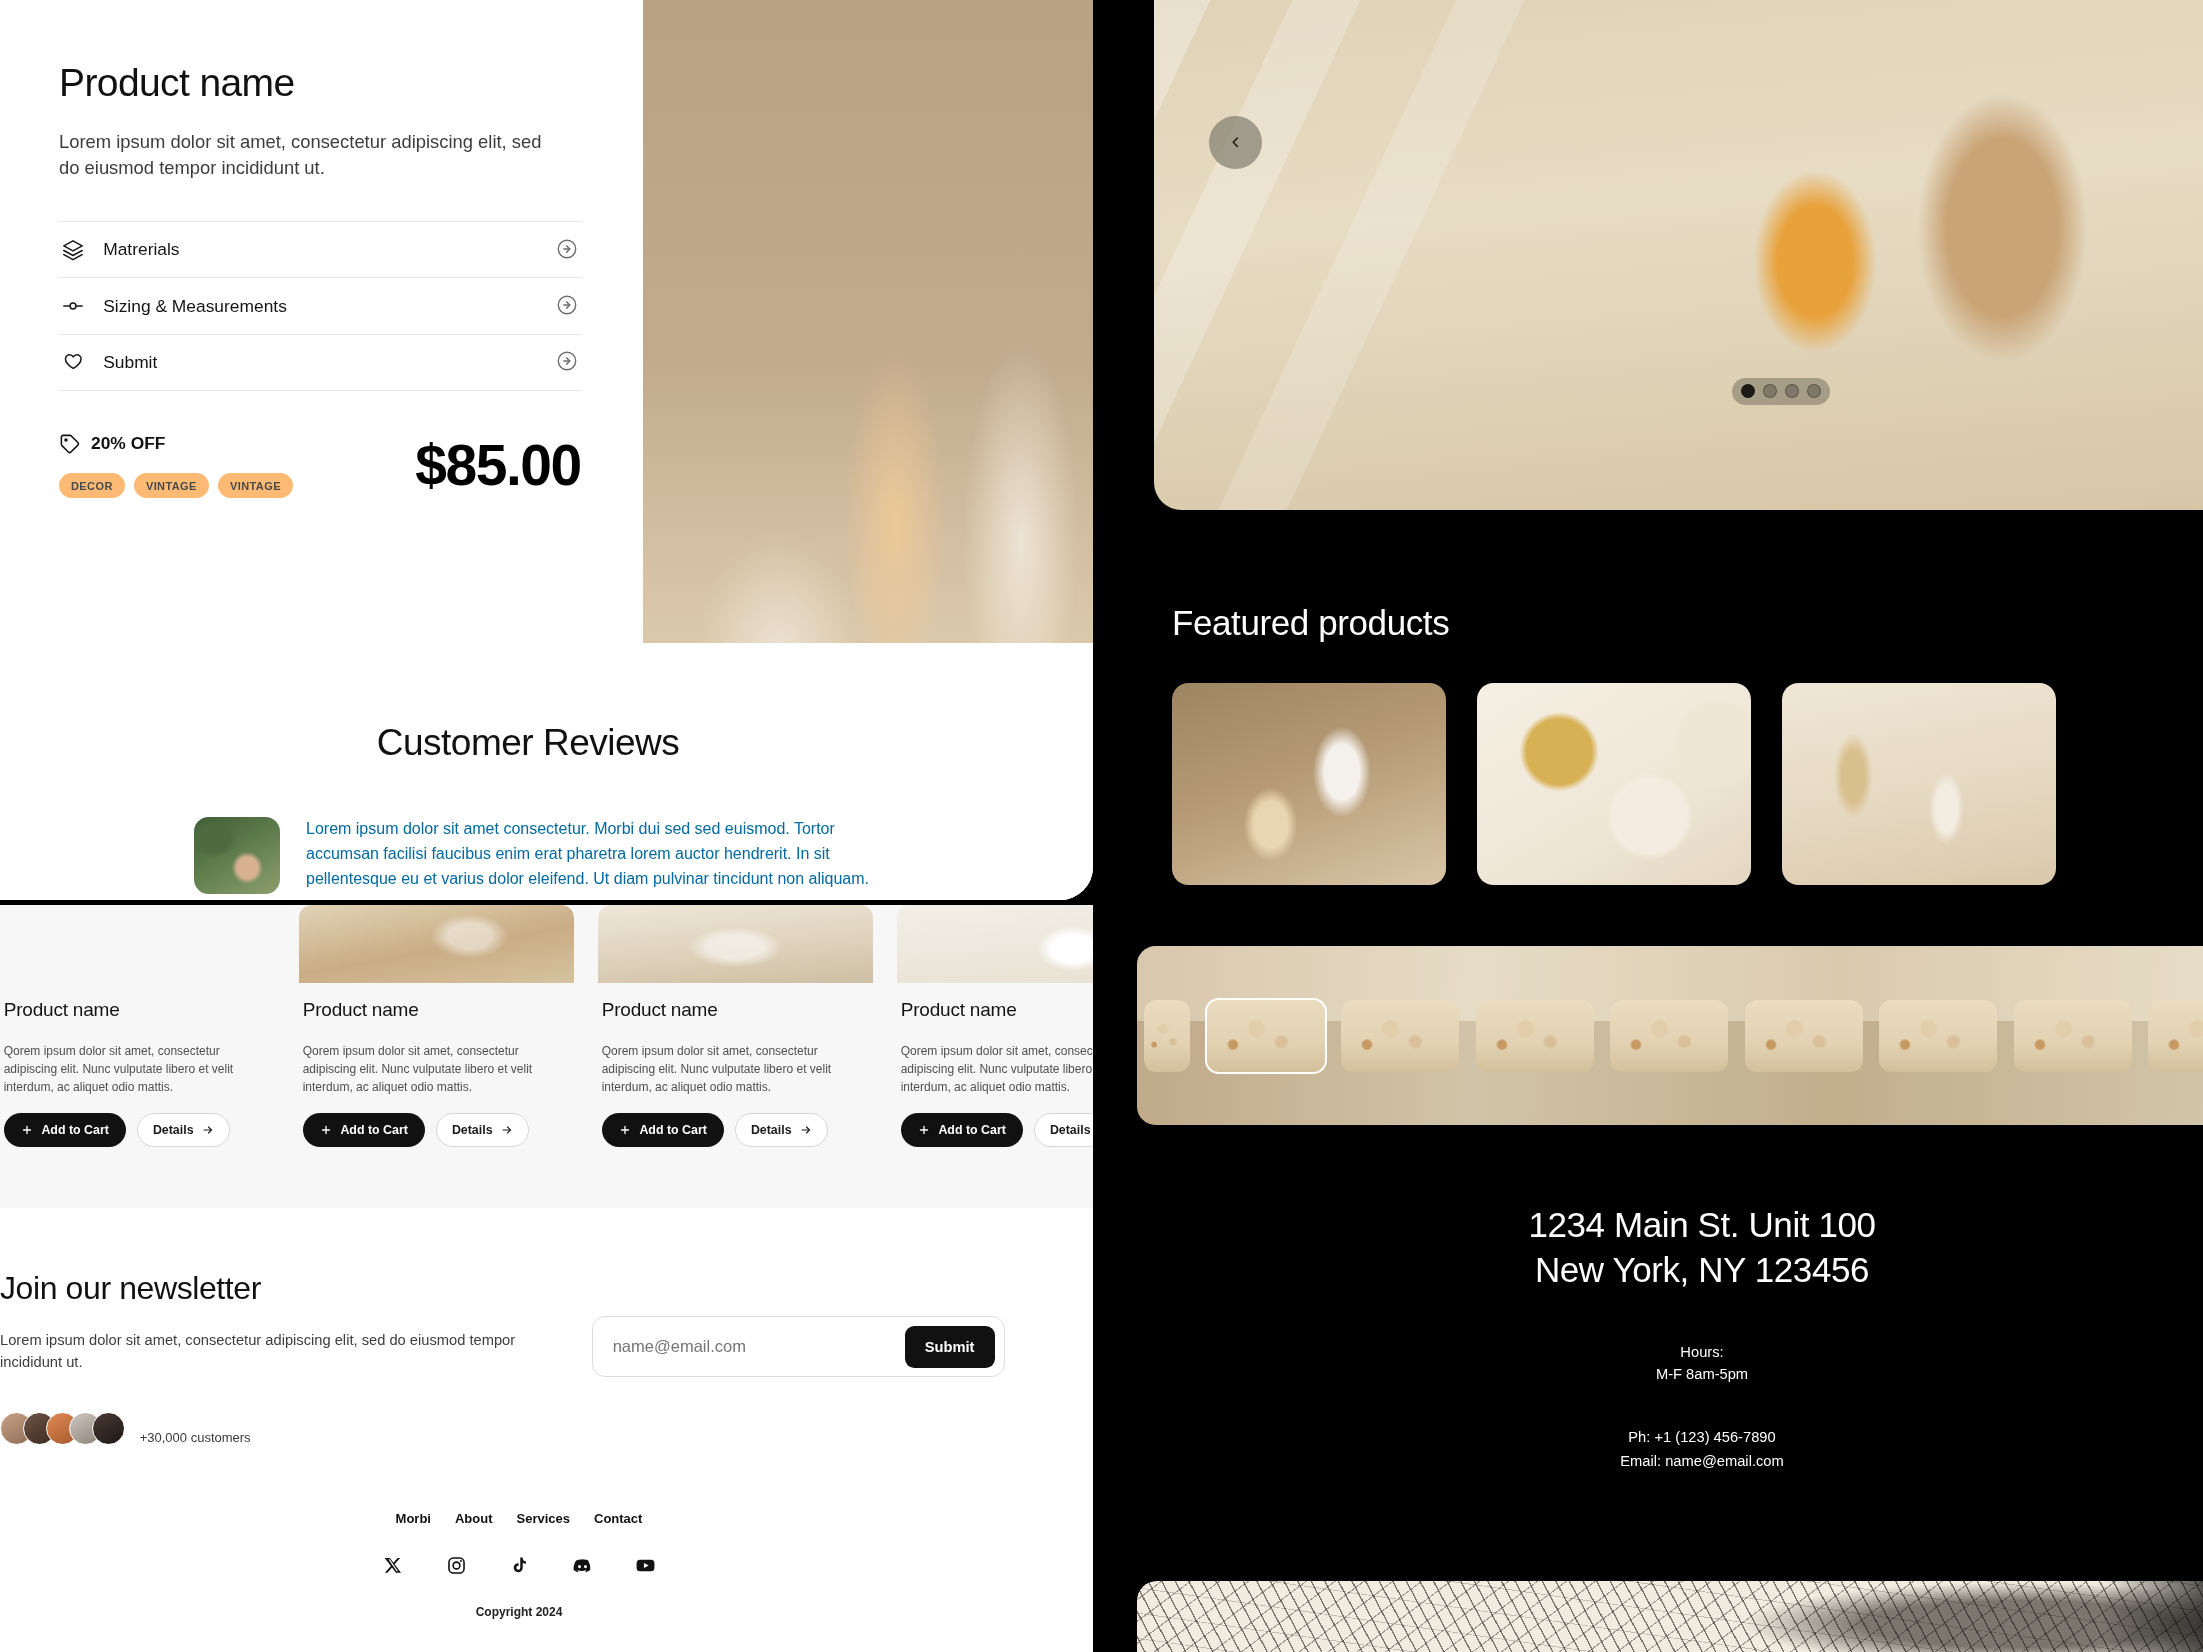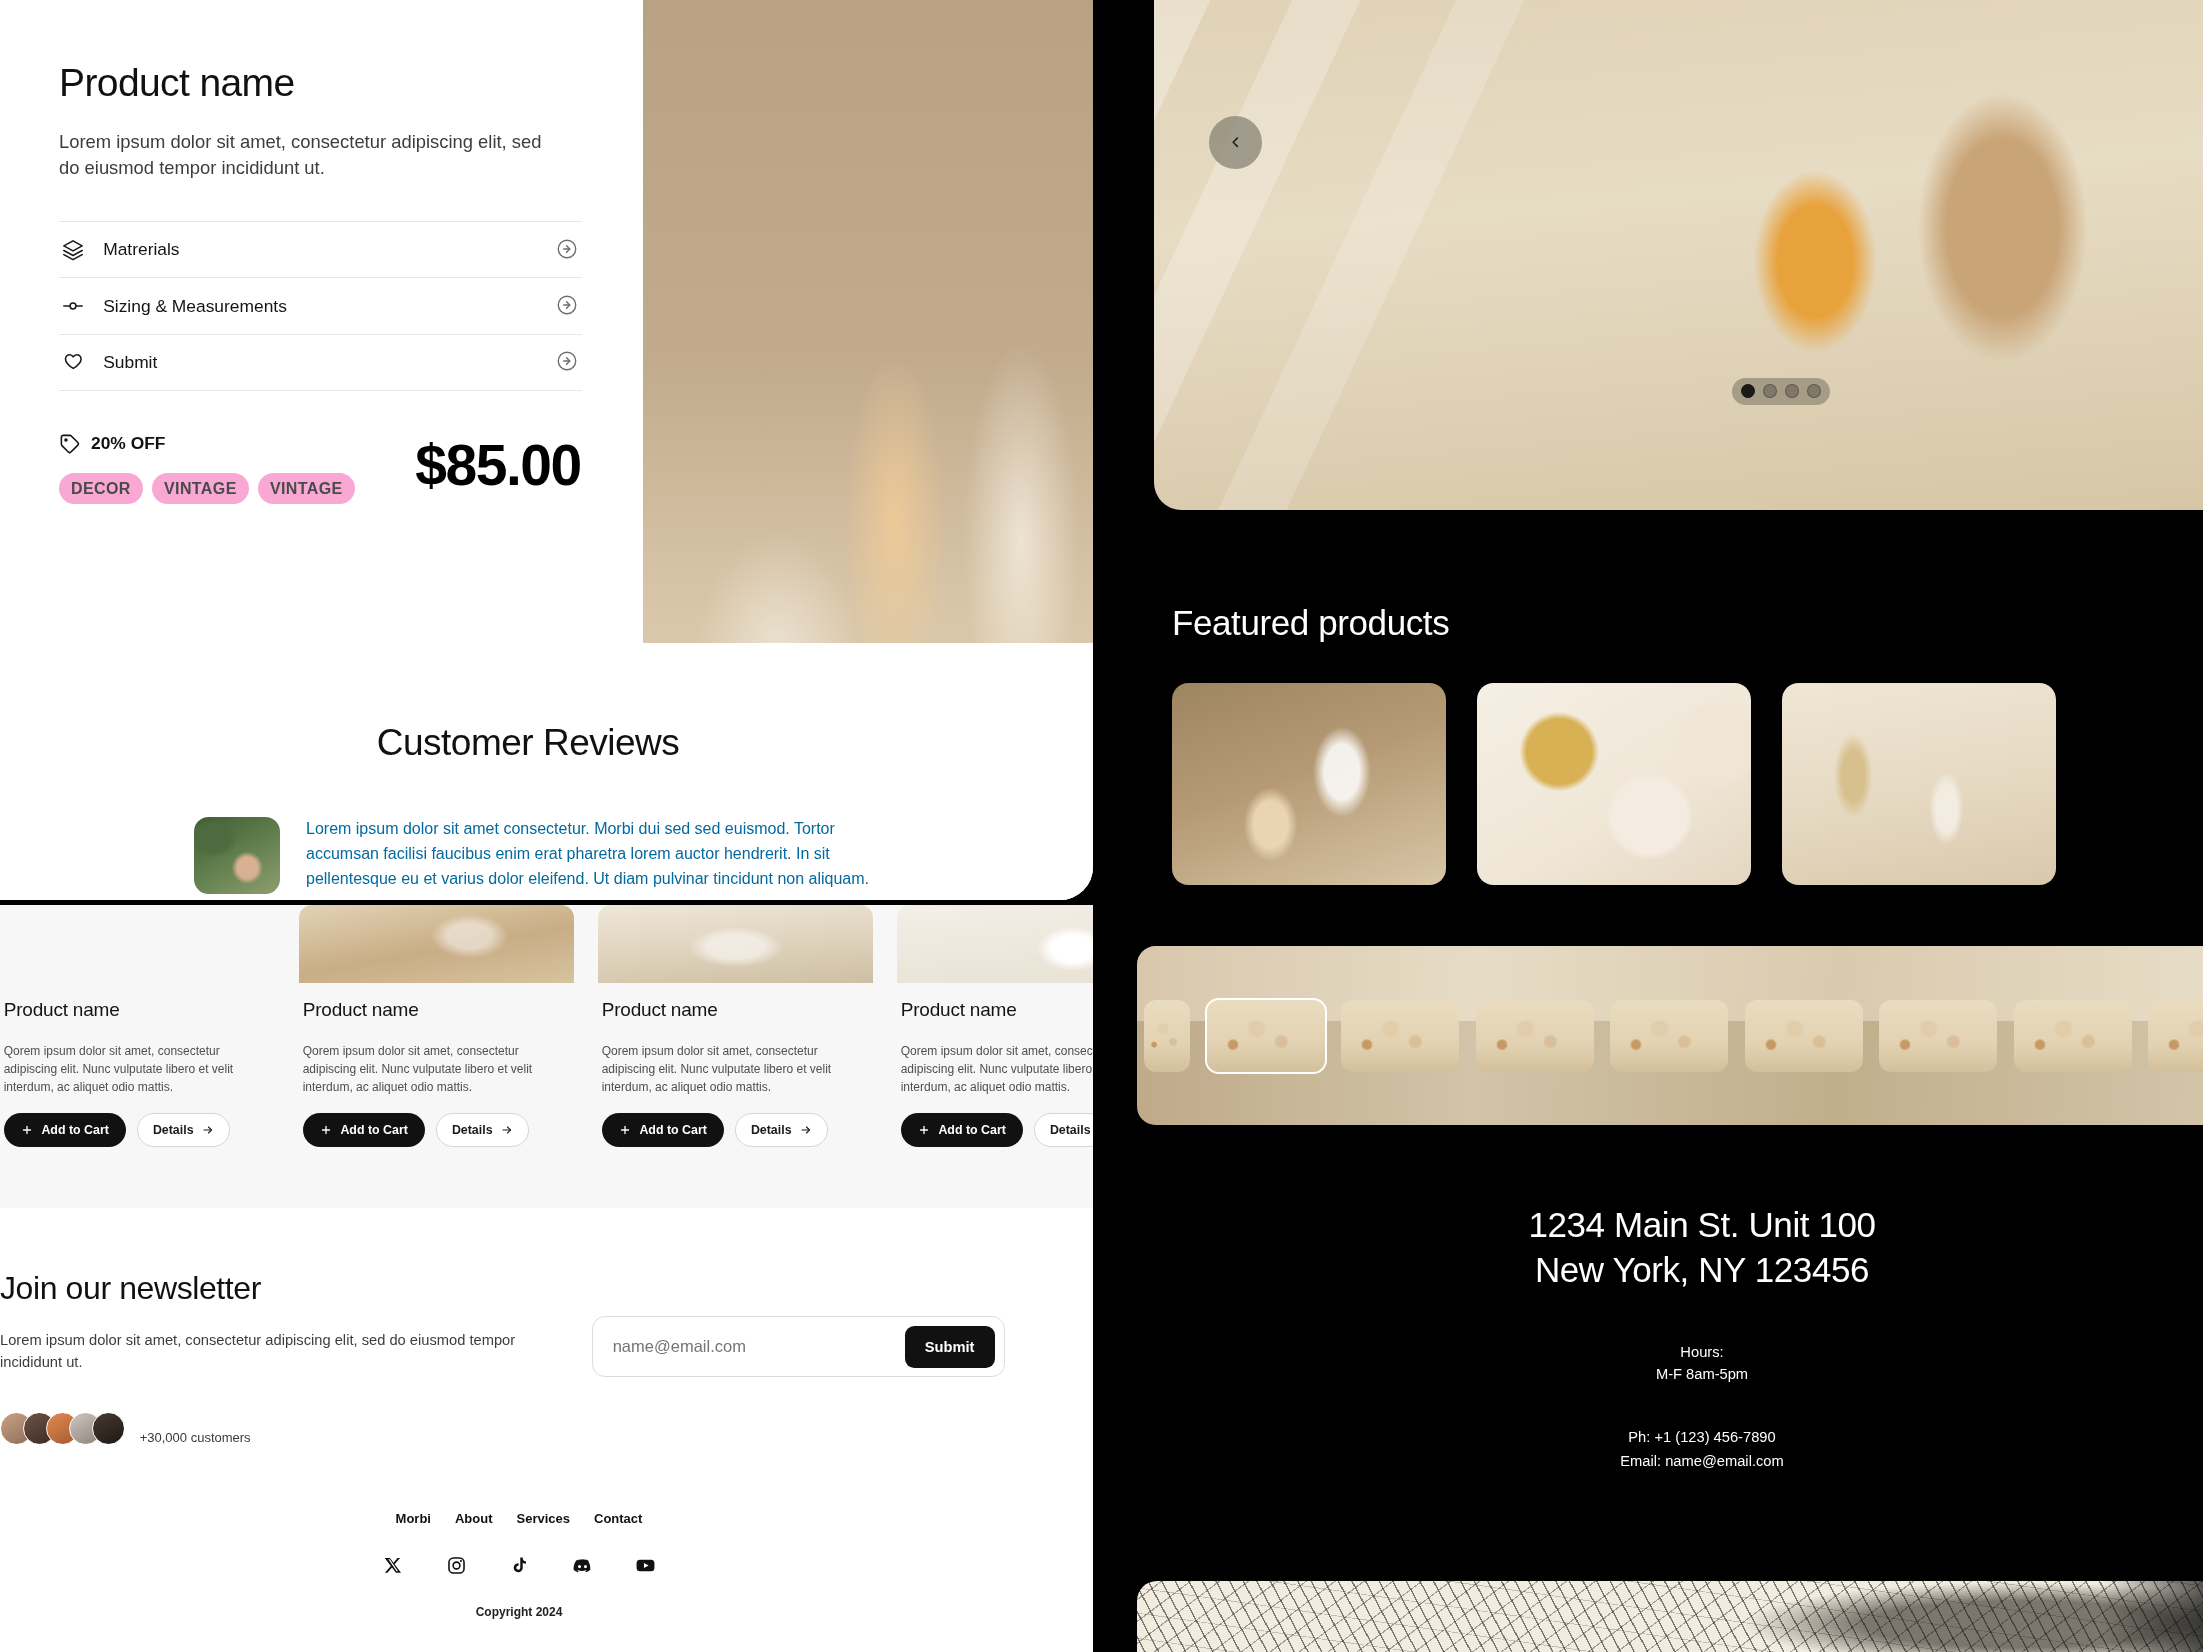--- a/index.html
+++ b/index.html
@@ -121,22 +121,22 @@
   }
   .spec-ico { width: 24px; height: 24px; flex: 0 0 24px; color: #1a1a1a; display: flex; align-items: center; justify-content: center; }
   .spec-label { flex: 1; font-size: 17.4px; font-weight: 500; color: #141414; }
   .spec-arrow { width: 24px; height: 24px; flex: 0 0 24px; color: #6b6b6b; }
   .promo-row { margin-top: 42px; display: flex; align-items: flex-start; }
   .promo-left { flex: 1; }
   .promo-off { display: flex; align-items: flex-start; gap: 10px; font-size: 17.4px; font-weight: 700; color: #111; }
   .promo-off svg { width: 22px; height: 22px; color: #111; }
   .chips { margin-top: 18.4px; display: flex; gap: 9.2px; }
   .chip {
-    background: #f9a8d4; color: #4a4a4a; border-radius: 917px;
-    font-size: 16px; font-weight: 700; letter-spacing: 0.4px;
+    background: #fdba74; color: #4a4a4a; border-radius: 917px;
+    font-size: 11px; font-weight: 700; letter-spacing: 0.4px;
     padding: 6.4px 12px;
   }
   .price { font-size: 57px; font-weight: 700; letter-spacing: -1.5px; color: #000; line-height: 1; padding-top: 3.7px; padding-right: 7.3px;}
   .detail-photo { flex: 1; border-radius: 0; }
 
   
   .panel-reviews {
     position: absolute; left: -37px; top: 643px;
     width: 1130px; height: 257px;
     background: #fff; border-radius: 0 0 33px 33px; overflow: hidden;

